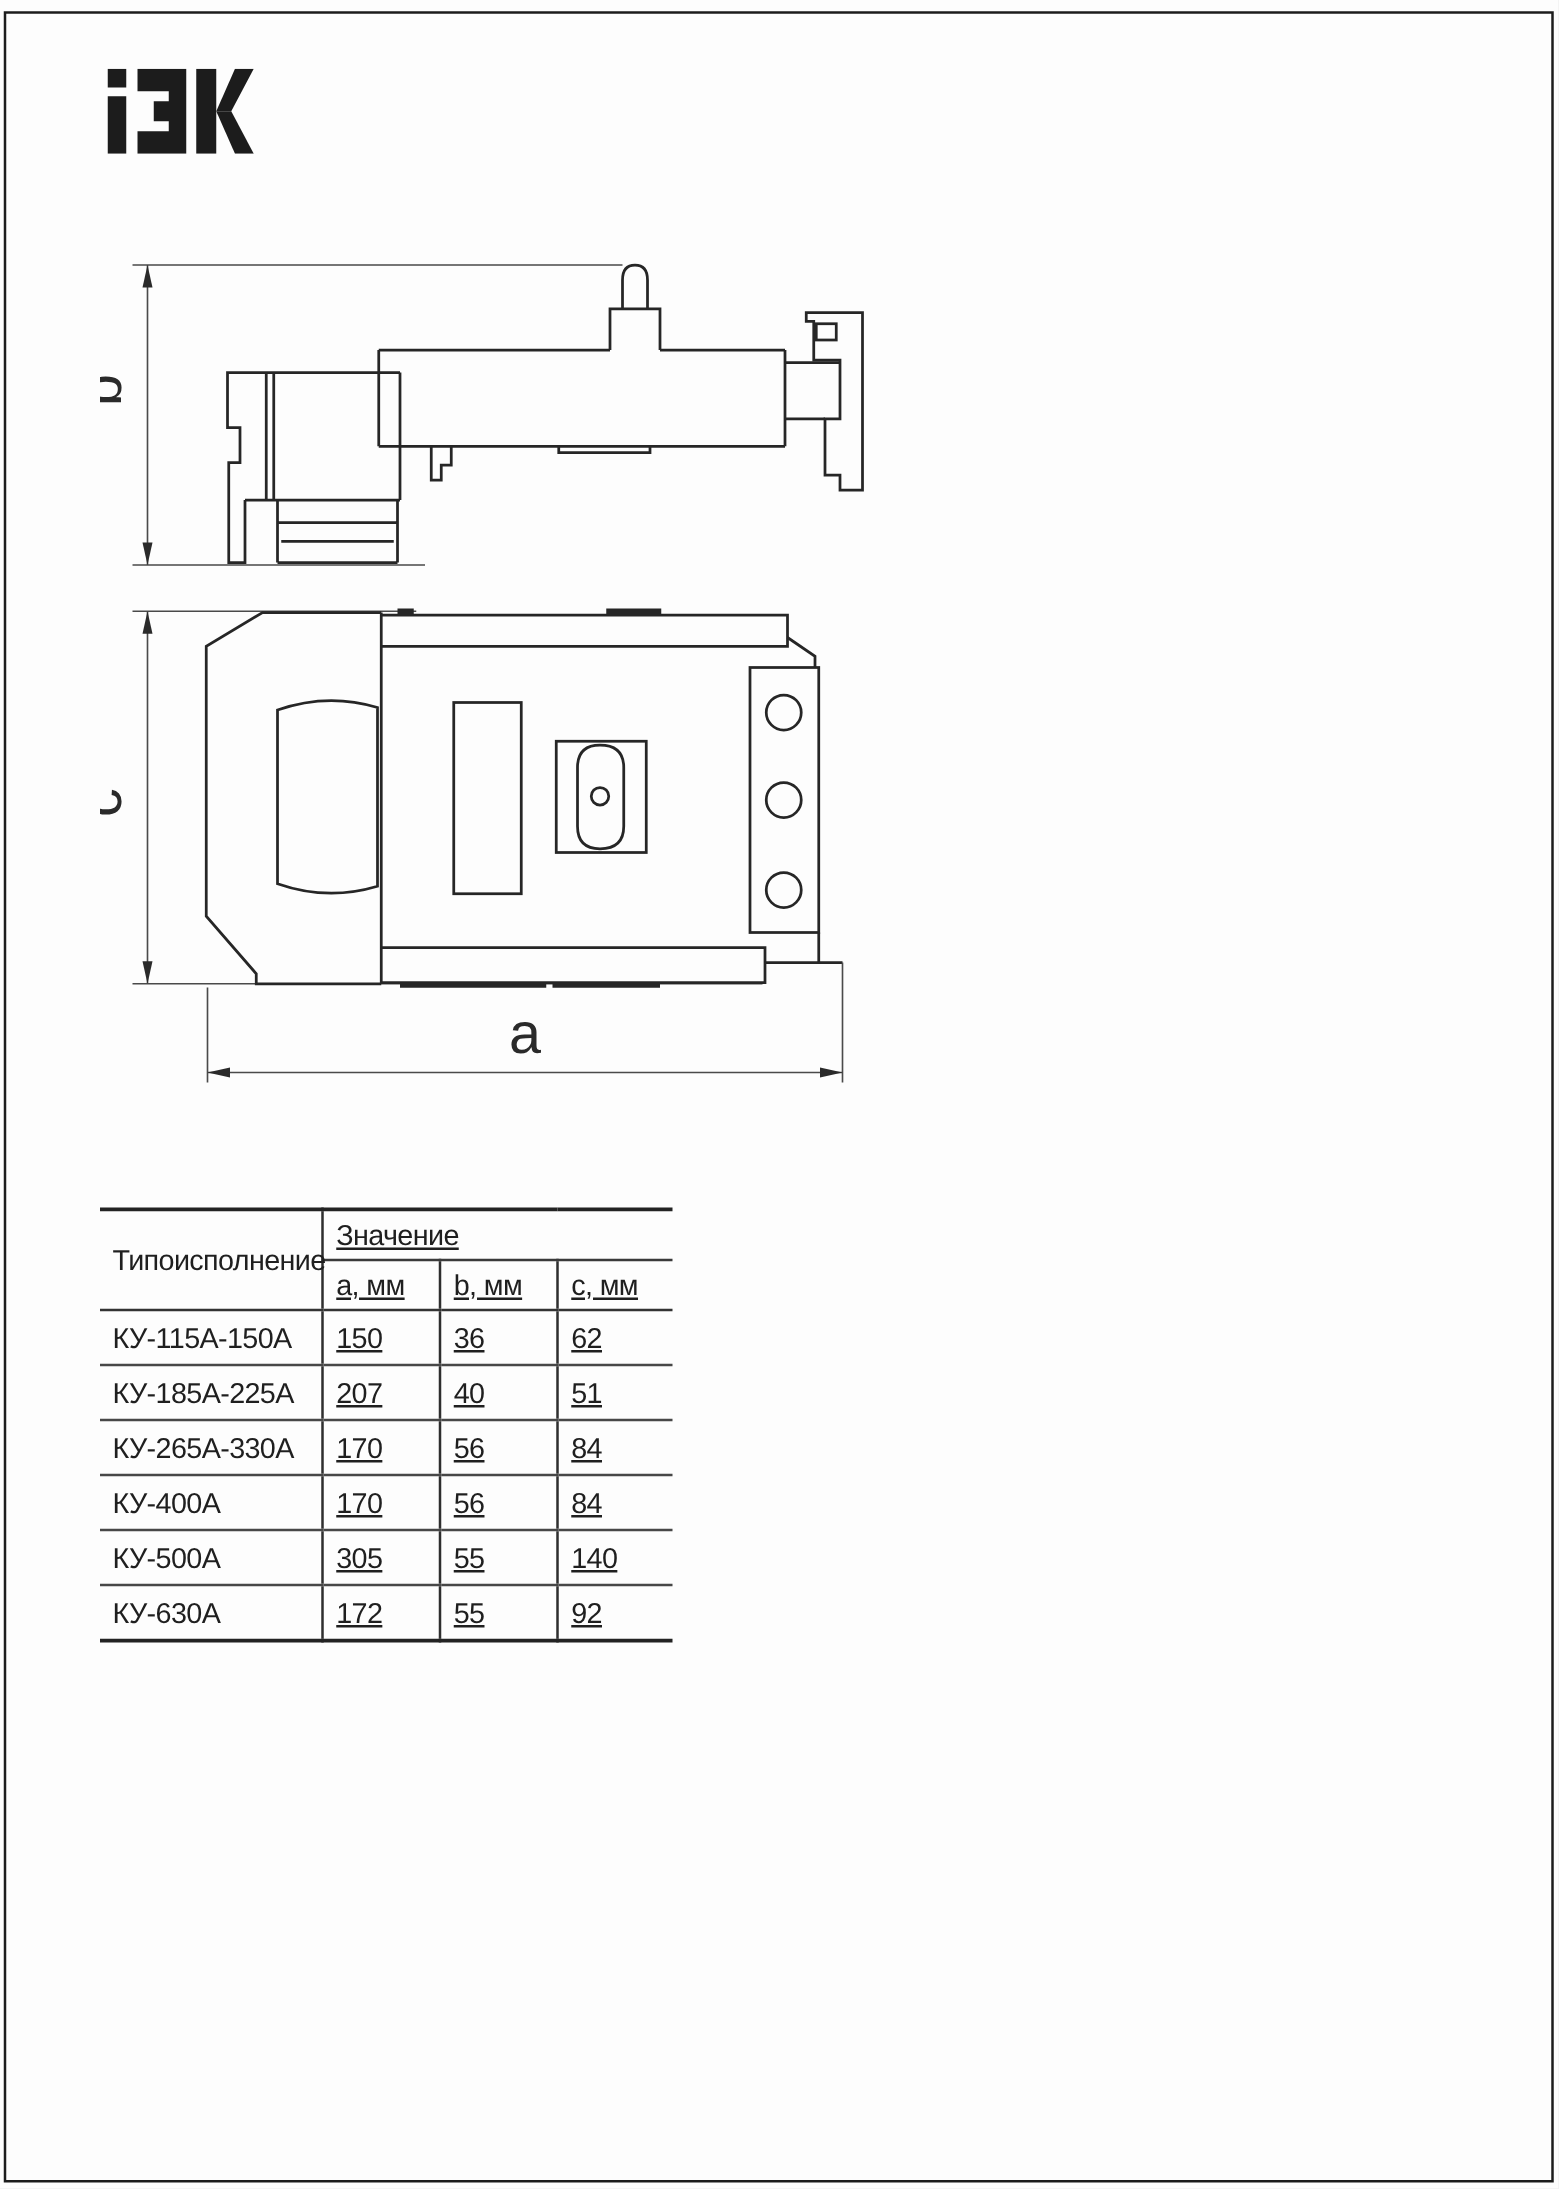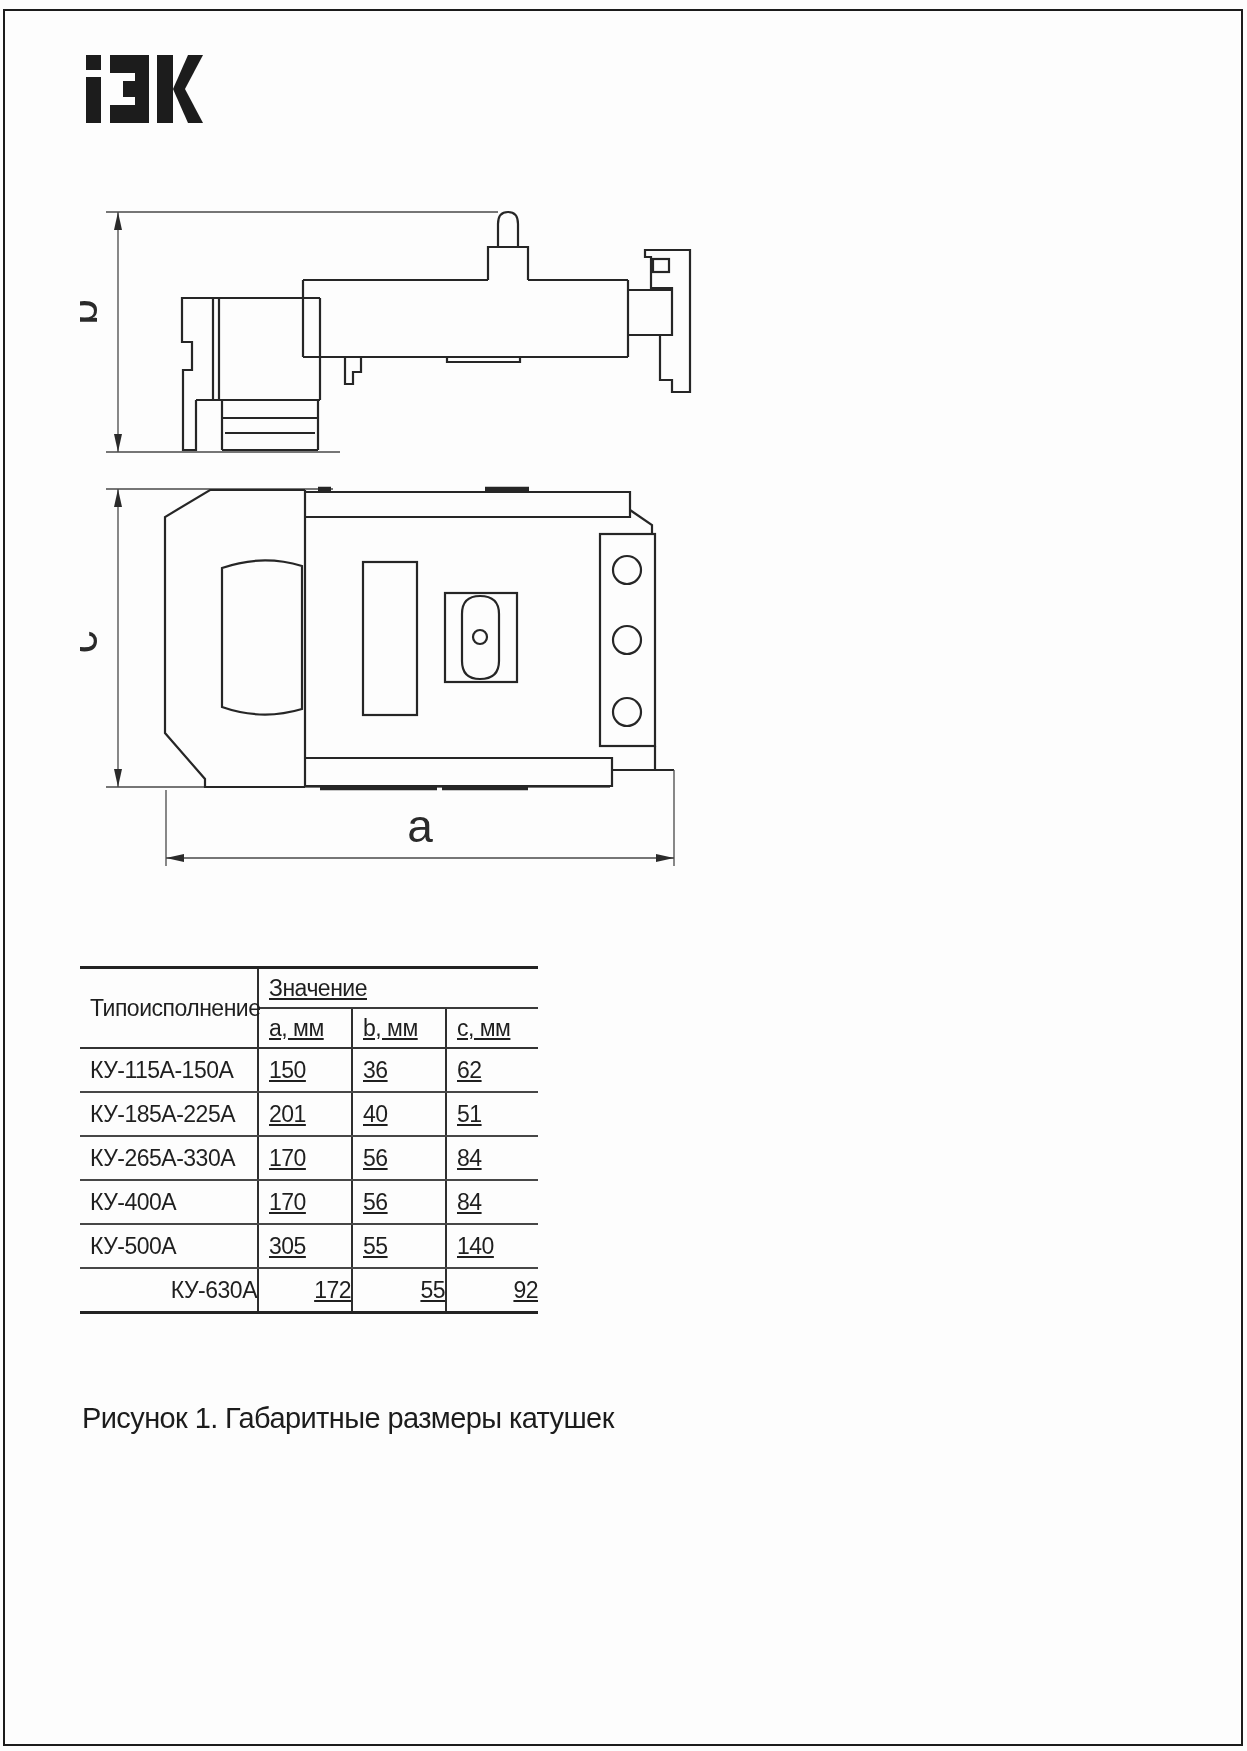--- a/index.html
+++ b/index.html
@@ -26,21 +26,21 @@
   .spec-table col.c1{width:178px;}
   .spec-table col.c2{width:94px;}
   .spec-table col.c3{width:94px;}
   .spec-table col.c4{width:92px;}
   .spec-table td.vline{border-left:2px solid #2e2e2e;text-decoration:underline;}
   .spec-table tr.h1 td{height:38px;}
   .spec-table tr.h2 td{height:38px;border-bottom:2px solid #333;}
   .spec-table td.typecell{border-bottom:2px solid #333;}
   .spec-table tr.h1 td.valhead{border-bottom:2px solid #3a3a3a;}
   .spec-table tr.d td{height:42px;border-bottom:2px solid #474747;}
-  .spec-table tr.d:last-child td{border-bottom:none;text-align:right;}
+  .spec-table tr.d:last-child td{border-bottom:none;}
   .caption{
     position:absolute;left:82px;top:1402px;font-size:29px;letter-spacing:-0.6px;
     color:#1c1c1c;
   }
   svg .part{fill:none;stroke:#262626;stroke-width:2.2;stroke-linejoin:miter;}
   svg .part-thick{fill:none;stroke:#262626;stroke-width:4.5;}
   svg .dim{fill:none;stroke:#4a4a4a;stroke-width:1.3;}
   svg .arrow{fill:#2a2a2a;stroke:none;}
 </style>
 </head>
@@ -147,21 +147,21 @@
         <td class="vline">c, мм</td>
       </tr>
       <tr class="d">
         <td>КУ-115А-150А</td>
         <td class="vline">150</td>
         <td class="vline">36</td>
         <td class="vline">62</td>
       </tr>
       <tr class="d">
         <td>КУ-185А-225А</td>
-        <td class="vline">201</td>
+        <td class="vline">207</td>
         <td class="vline">40</td>
         <td class="vline">51</td>
       </tr>
       <tr class="d">
         <td>КУ-265А-330А</td>
         <td class="vline">170</td>
         <td class="vline">56</td>
         <td class="vline">84</td>
       </tr>
       <tr class="d">
@@ -178,14 +178,13 @@
       </tr>
       <tr class="d">
         <td>КУ-630А</td>
         <td class="vline">172</td>
         <td class="vline">55</td>
         <td class="vline">92</td>
       </tr>
     </tbody>
   </table>
 
-  <div class="caption">Рисунок 1. Габаритные размеры катушек</div>
 </div>
 
 </body></html>

